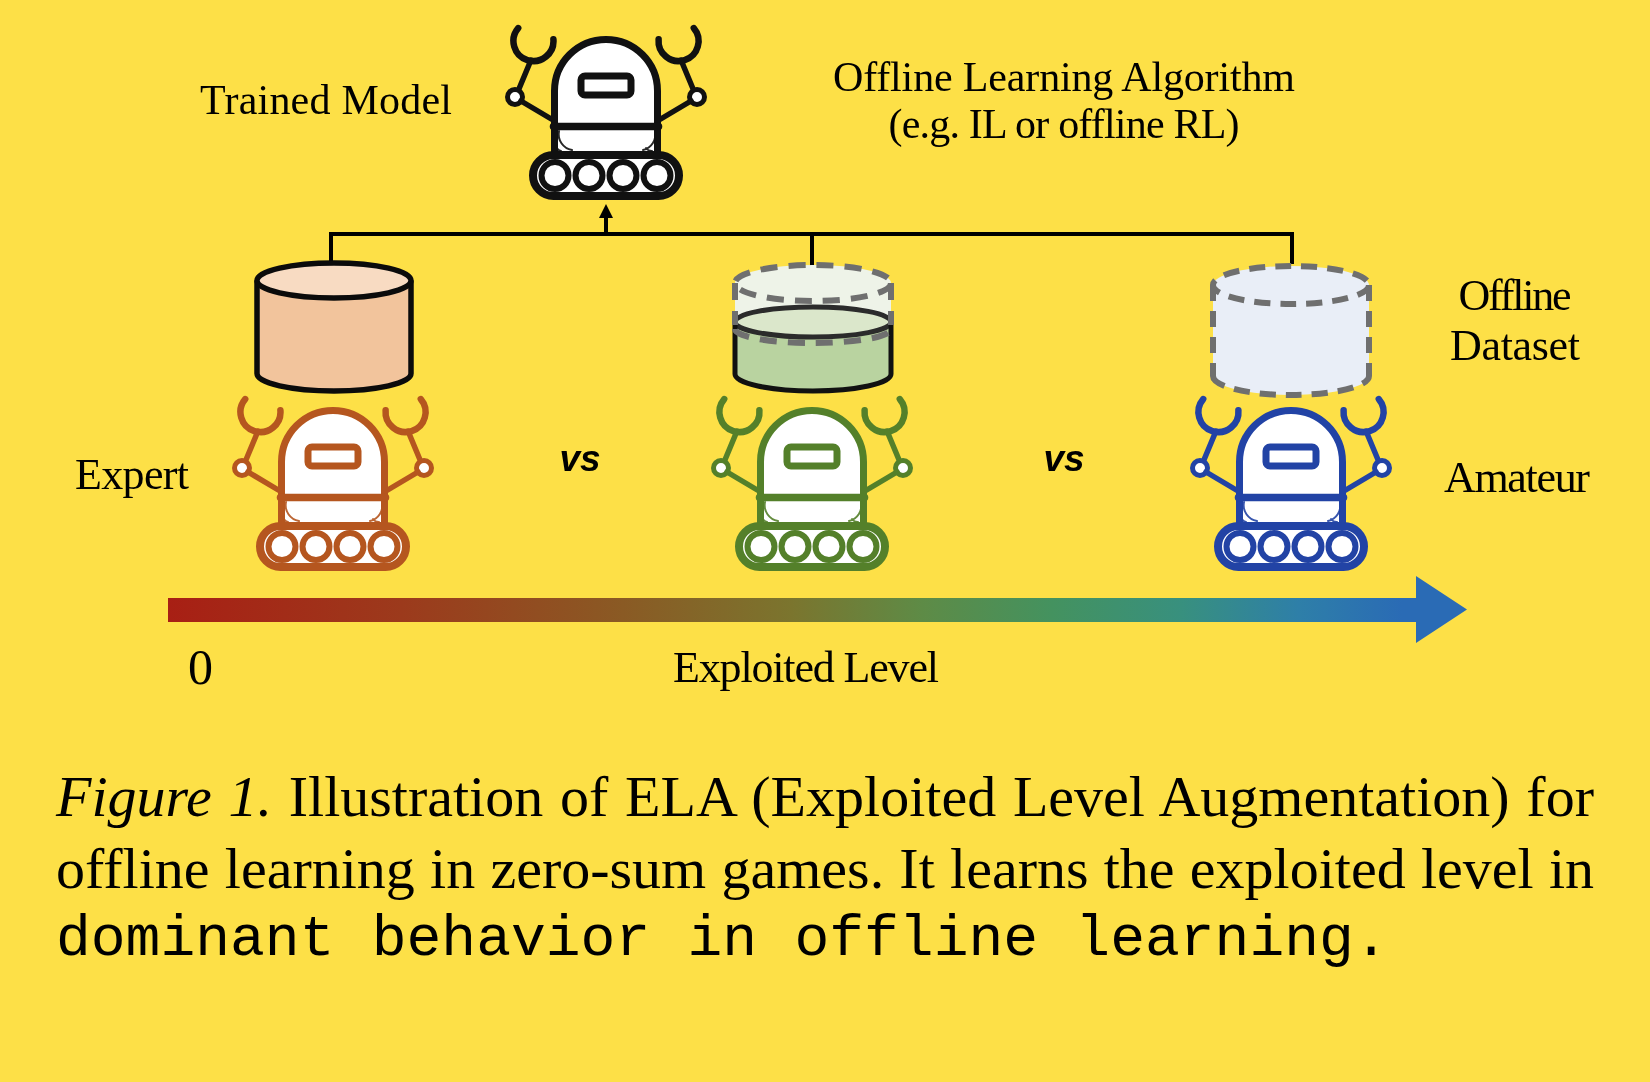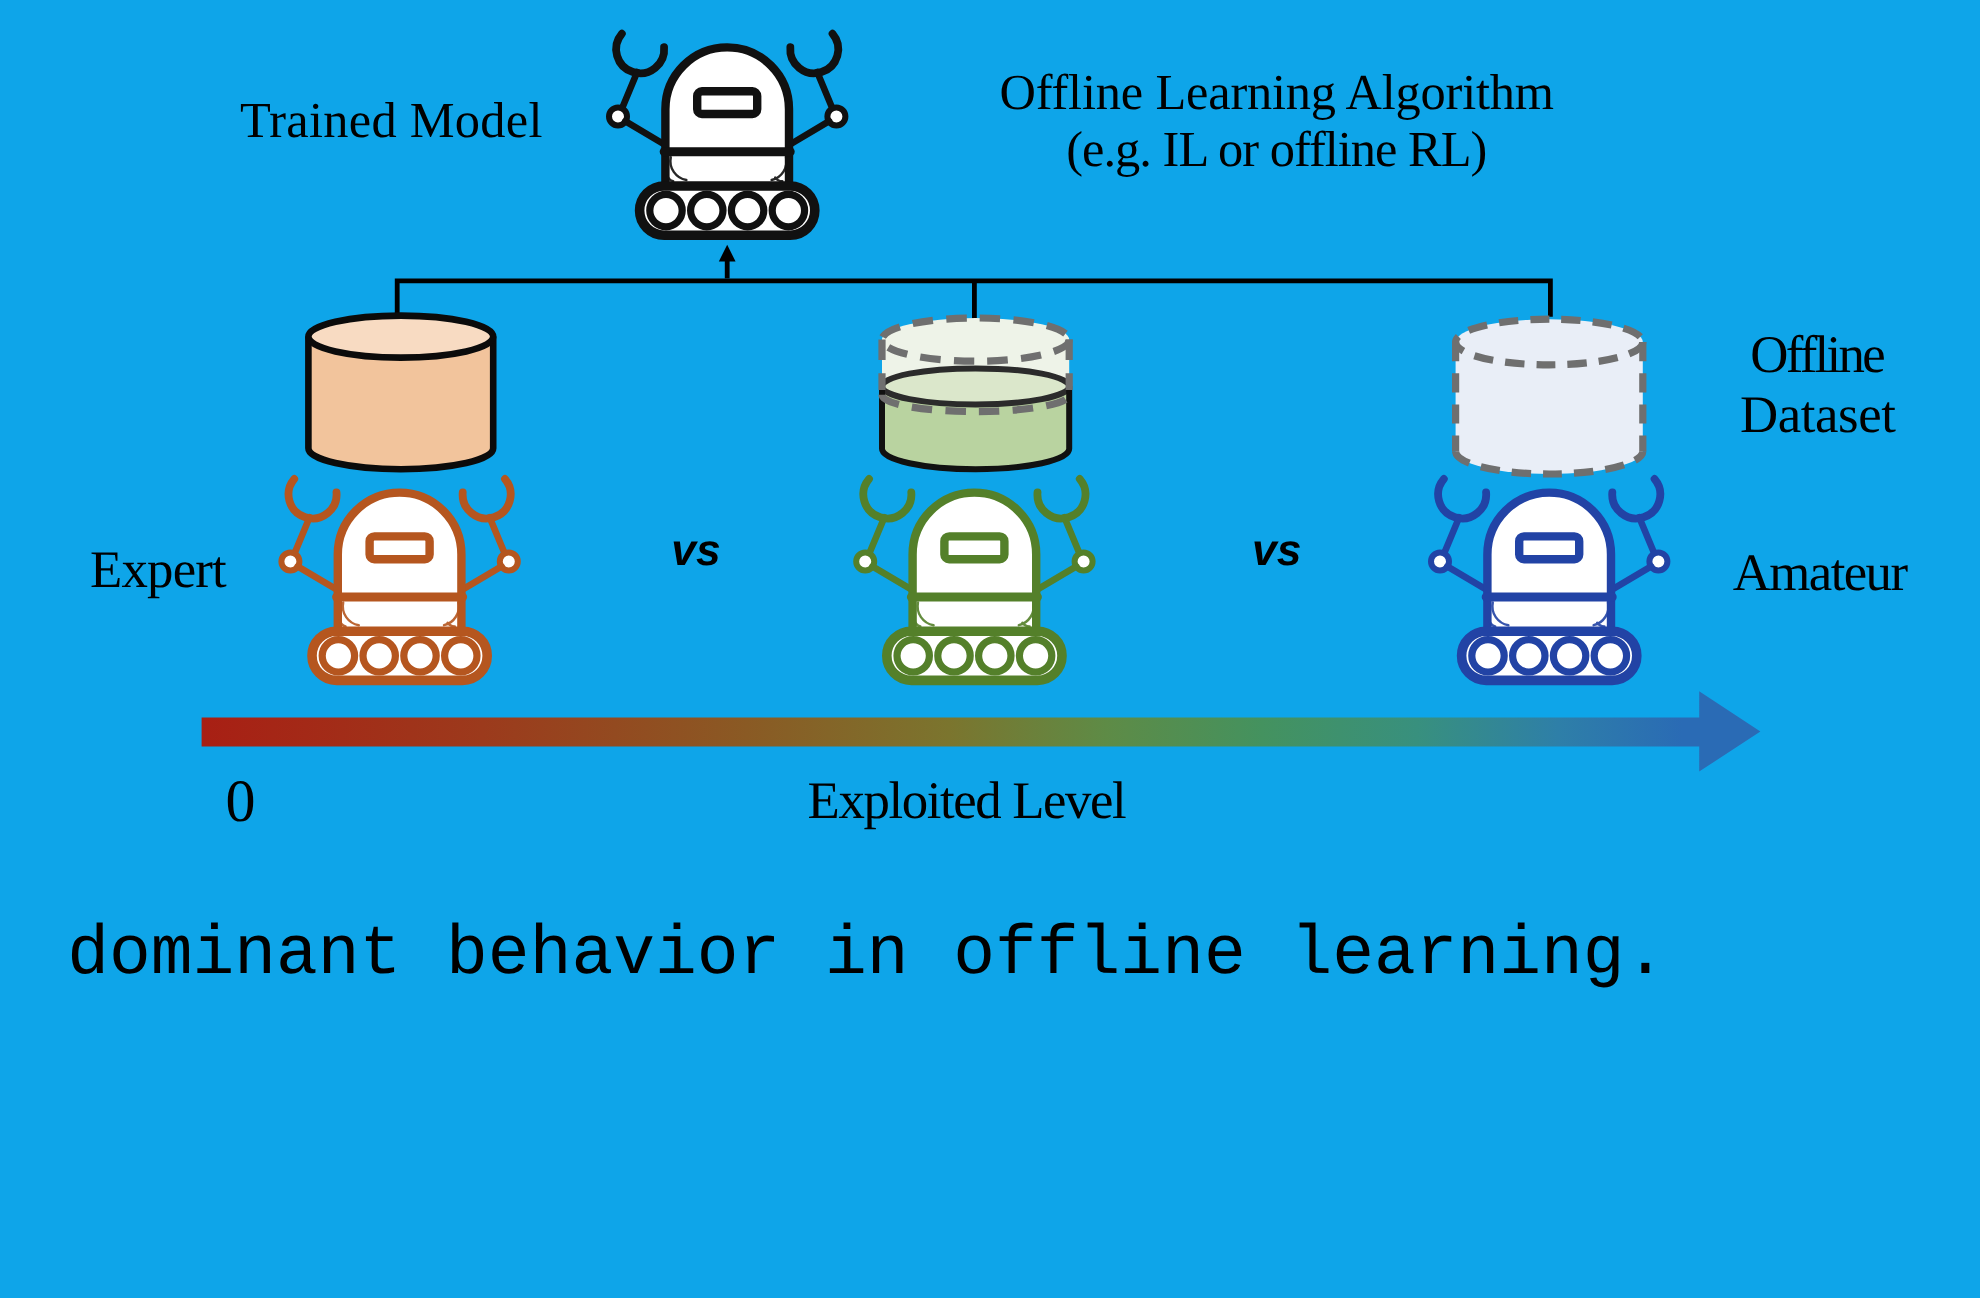--- a/index.html
+++ b/index.html
@@ -1,16 +1,16 @@
 <!DOCTYPE html>
 <html><head>
 <meta charset="utf-8">
 <style>
   html,body{margin:0;padding:0;background:#fff;}
-  #page{position:relative;width:1650px;height:1082px;background:#0ea5e9;overflow:hidden;
+  #page{position:relative;width:1650px;height:1082px;background:#fde047;overflow:hidden;
         font-family:"Liberation Serif",serif;}
   svg{position:absolute;left:0;top:0;}
   .cap{position:absolute;left:56px;width:1538px;font-size:58px;line-height:71.5px;color:#000;}
   .jl{text-align:justify;text-align-last:justify;}
 </style>
 </head>
 <body>
 <div id="page">
 <svg width="1650" height="1082" viewBox="0 0 1650 1082">
 <defs>
@@ -108,15 +108,17 @@
   <text x="75" y="489" font-size="44" textLength="114">Expert</text>
   <text x="1517" y="492" font-size="44" text-anchor="middle" textLength="146">Amateur</text>
   <text x="188" y="684" font-size="50">0</text>
   <text x="806" y="682" font-size="44" text-anchor="middle" textLength="266">Exploited Level</text>
   <text x="580" y="471" font-size="37" font-style="italic" font-weight="bold" text-anchor="middle" font-family="Liberation Sans, sans-serif">vs</text>
   <text x="1064" y="471" font-size="37" font-style="italic" font-weight="bold" text-anchor="middle" font-family="Liberation Sans, sans-serif">vs</text>
 </g>
 </svg>
 
 <div class="cap" style="top:761px;">
+  <div class="jl"><i>Figure 1.</i> Illustration of ELA (Exploited Level Augmentation) for</div>
+  <div class="jl">offline learning in zero-sum games. It learns the exploited level in</div>
   <div style="word-spacing:2.5px;font-family:Liberation Mono, monospace;">dominant behavior in offline learning.</div>
 </div>
 </div>
 
 </body></html>

